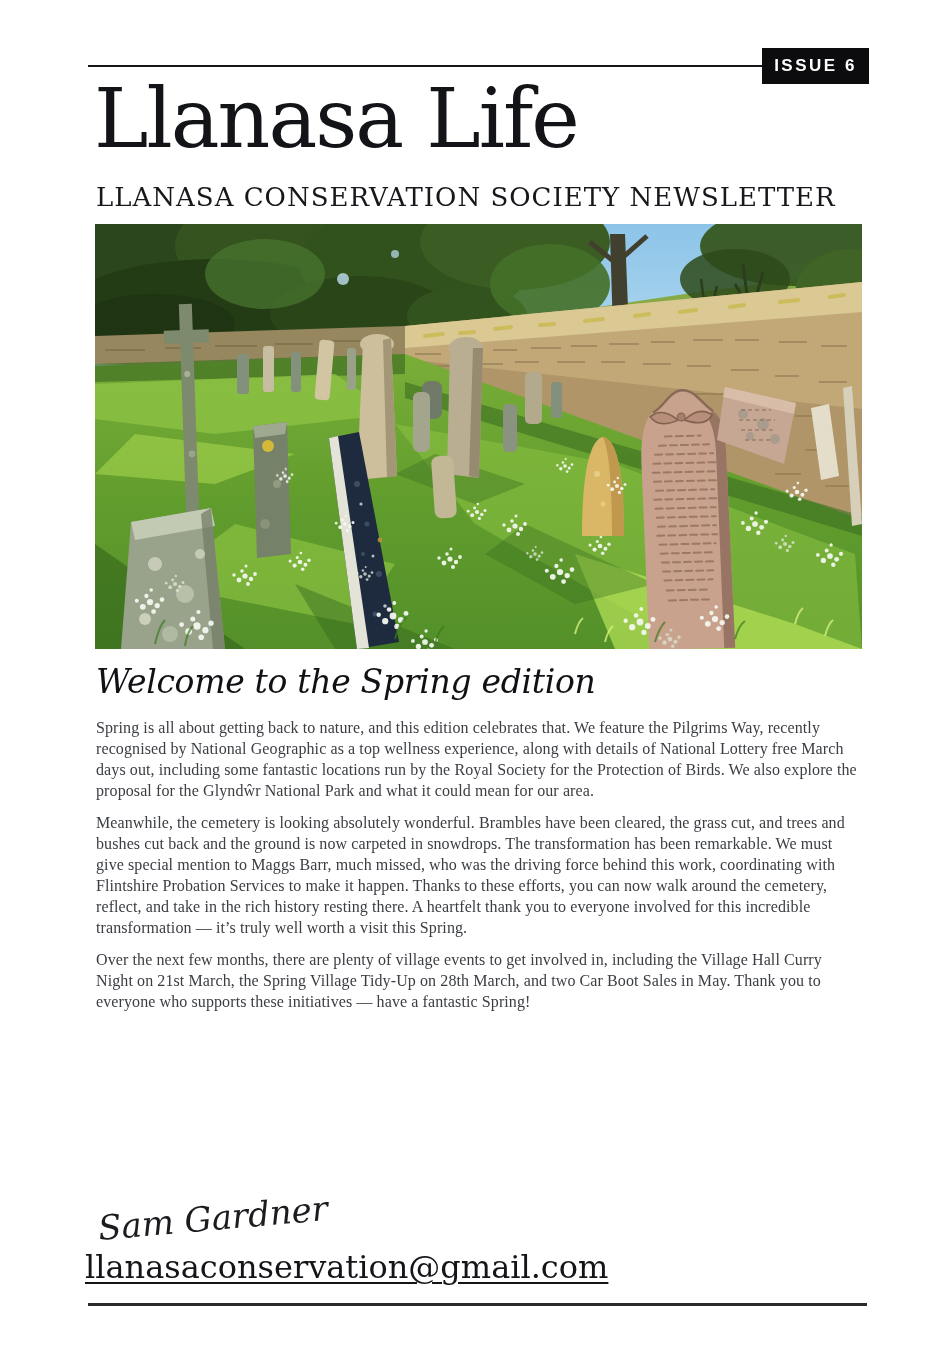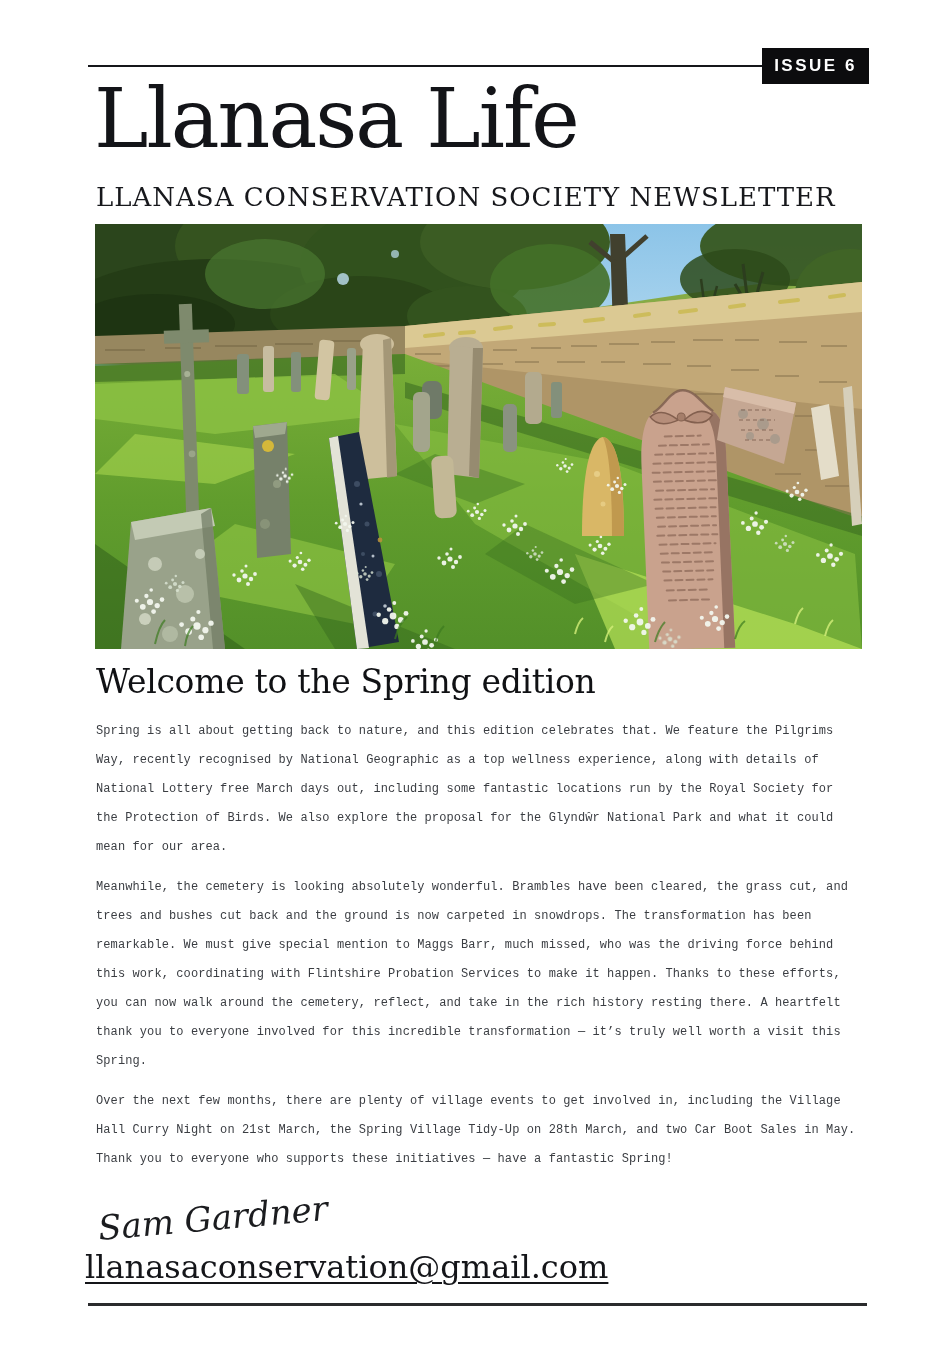--- a/index.html
+++ b/index.html
@@ -39,22 +39,22 @@
     overflow:hidden; background:#6aa432;
   }
   .photo svg { display:block; width:767px; height:425px; }
   .welcome {
     position:absolute; left:96px; top:650px;
     font-family:"DejaVu Serif", serif; font-size:33px; letter-spacing:-0.3px;
     color:#101114; white-space:nowrap;
   }
   .body-copy {
     position:absolute; left:96px; top:705px; width:765px;
-    font-family:Liberation Mono, monospace; font-size:12px;
-    line-height:29px; letter-spacing:0.1px; color:#3a3d42;
+    font-family:Liberation Serif, serif; font-size:16px;
+    line-height:21px; letter-spacing:0.1px; color:#3a3d42;
   }
   .body-copy p { margin:0 0 11px 0; }
   .signature {
     position:absolute; left:100px; top:1196px;
     font-family:"DejaVu Serif", serif; font-style:italic; font-size:34px;
     color:#1b1c1f; transform:rotate(-5deg); transform-origin:left bottom;
     white-space:nowrap;
   }
   .email-line { position:absolute; left:85px; top:1236px; }
   .email-line a {
@@ -285,21 +285,21 @@
         <use href="#sdrop" transform="translate(575,415) scale(0.9)"></use>
       </g>
 
       <g>
         <path d="M60,420 q4,-18 10,-24 M90,422 q2,-14 8,-20 M300,415 q4,-16 12,-22 M340,420 q3,-12 9,-18 M560,418 q4,-14 10,-20 M640,415 q4,-14 10,-18" stroke="#3c7a1f" stroke-width="2" fill="none" opacity="0.7"></path>
         <path d="M480,410 q3,-12 8,-16 M510,418 q3,-12 8,-16 M700,400 q3,-12 8,-16 M730,412 q3,-12 8,-16" stroke="#d4ef7a" stroke-width="2" fill="none" opacity="0.8"></path>
       </g>
     </svg>
   </div>
 
-  <h2 class="welcome" style="margin:0; font-weight:normal;">Welcome to the Spring edition</h2>
+  <h2 class="welcome" style="margin:0; font-weight:normal;font-style:italic;">Welcome to the Spring edition</h2>
 
   <div class="body-copy">
     <p>Spring is all about getting back to nature, and this edition celebrates that. We feature the Pilgrims Way, recently recognised by National Geographic as a top wellness experience, along with details of National Lottery free March days out, including some fantastic locations run by the Royal Society for the Protection of Birds. We also explore the proposal for the Glyndŵr National Park and what it could mean for our area.</p>
     <p>Meanwhile, the cemetery is looking absolutely wonderful. Brambles have been cleared, the grass cut, and trees and bushes cut back and the ground is now carpeted in snowdrops. The transformation has been remarkable. We must give special mention to Maggs Barr, much missed, who was the driving force behind this work, coordinating with Flintshire Probation Services to make it happen. Thanks to these efforts, you can now walk around the cemetery, reflect, and take in the rich history resting there. A heartfelt thank you to everyone involved for this incredible transformation — it’s truly well worth a visit this Spring.</p>
     <p>Over the next few months, there are plenty of village events to get involved in, including the Village Hall Curry Night on 21st March, the Spring Village Tidy-Up on 28th March,  and two Car Boot Sales in May. Thank you to everyone who supports these initiatives — have a fantastic Spring!</p>
   </div>
 
   <div class="signature">Sam Gardner</div>
 
   <div class="email-line">

